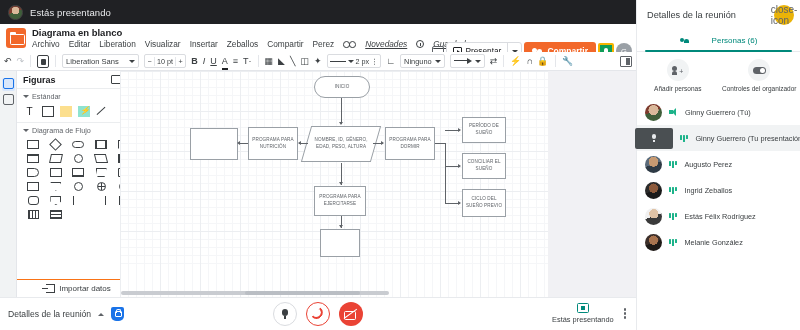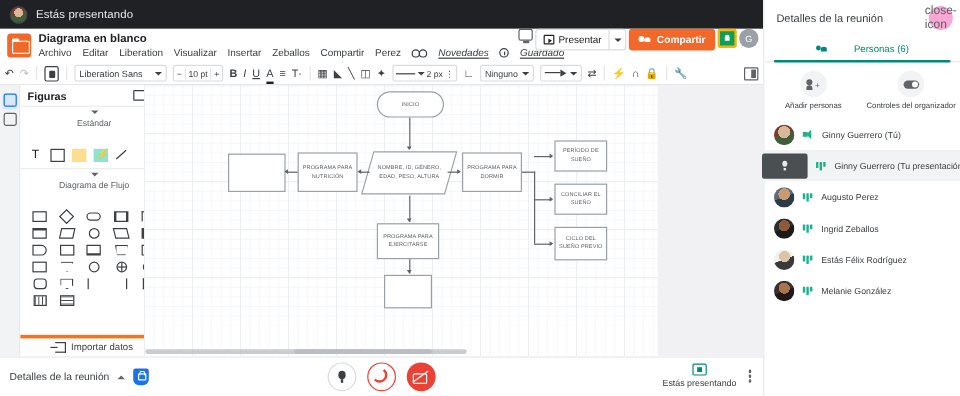--- a/index.html
+++ b/index.html
@@ -49,21 +49,21 @@
   .menubar .mi-link { font-size:8.3px; color:#3c4043; text-decoration:underline;font-style:italic; }
   .glasses { display:inline-block; width:13px; height:7px; position:relative; }
   .glasses::before, .glasses::after{
     content:""; position:absolute; top:0; width:5px; height:5px; border:1.4px solid #3c4043;
     border-radius:50% 50% 45% 45%;
   }
   .glasses::before{ left:0; } .glasses::after{ right:0; }
   .clock-ico{ display:inline-block; width:8px; height:8px; border:1.2px solid #3c4043; border-radius:50%; position:relative; }
   .clock-ico::after{ content:""; position:absolute; left:3px; top:1.5px; width:1px; height:3px; background:#3c4043; }
 
-  .lucid-actions { position:absolute; right:4px; top:0; display:flex; align-items:flex-start; gap:2px; }
+  .lucid-actions { position:absolute; right:4px; top:18px; display:flex; align-items:center; gap:2px; }
   .mon-ico { width:12px; height:10px; border:1.3px solid #5f6368; border-radius:2px; position:relative; }
   .mon-ico::after{ content:""; position:absolute; left:3px; bottom:-3px; width:5px; height:2px; background:#5f6368; }
   .btn-present {
     display:flex; align-items:center; height:18px; border:1px solid #dadce0; border-radius:3px; background:#fff;
   }
   .btn-present .p-main { display:flex; align-items:center; gap:3px; padding:0 6px; font-size:8.3px; color:#202124; }
   .btn-present .p-main .play { width:9px;height:8px;border:1.2px solid #202124;border-radius:1px; position:relative; }
   .btn-present .p-main .play::after{ content:""; position:absolute; left:2.7px; top:1.7px; border-left:3.4px solid #202124; border-top:2.2px solid transparent; border-bottom:2.2px solid transparent;}
   .btn-present .p-caret { width:14px; height:100%; border-left:1px solid #dadce0; display:flex; align-items:center; justify-content:center; }
   .caret-dn { width:0;height:0;border-left:3px solid transparent;border-right:3px solid transparent;border-top:3.6px solid #3c4043; }
@@ -110,35 +110,35 @@
   .shp-ico2 { width:11px;height:11px;margin:1px; border:1.4px solid #5f6368; border-radius:2px; }
 
   .shapes { position:absolute; left:17px; top:71px; width:124px; bottom:33px; background:#fff; border-right:1px solid #e4e6ea; }
   .sh-head { height:17px; display:flex; align-items:center; padding:0 6px; }
   .sh-head .t { font-size:9px; font-weight:bold; color:#202124; }
   .sh-head .ic { margin-left:auto; display:flex; gap:5px; }
   .img-ico { width:10px;height:9px;border:1.2px solid #3c4043;border-radius:1px; }
   .search-ico { width:8px;height:8px;border:1.3px solid #3c4043;border-radius:50%; position:relative; }
   .search-ico::after{ content:""; position:absolute; right:-3px; bottom:-2px; width:4px;height:1.3px;background:#3c4043; transform:rotate(45deg); }
   .sh-sec { border-top:1px solid #ebedef; padding:3px 6px 4px; }
-  .sh-sec-hd { display:flex; align-items:center; gap:3px; font-size:7.2px; color:#5f6368;flex-direction:column; }
+  .sh-sec-hd { display:flex; align-items:center; gap:3px; font-size:7.2px; color:#5f6368; }
   .tri { width:0;height:0;border-left:3px solid transparent;border-right:3px solid transparent;border-top:3.6px solid #5f6368; }
   .sh-x { margin-left:auto; font-size:8px; color:#5f6368; }
   .sh-row { display:flex; gap:5px; margin-top:4px; align-items:center; }
   .sh-row .it { width:13px;height:13px; display:flex;align-items:center;justify-content:center; font-size:10px; color:#202124; }
   .sq-out{ width:12px;height:11px;border:1.3px solid #3c4043; }
   .note-y{ width:12px;height:11px;background:#fcdf8e; }
   .bolt-t{ width:12px;height:11px;background:#8fe3d0; position:relative; }
   .bolt-t::after{ content:"\26A1"; position:absolute; left:2.5px; top:0px; font-size:8px; color:#0b8f73; }
   .pen{ width:12px;height:11px; position:relative; }
   .pen::after{ content:""; position:absolute; left:1px; top:8px; width:11px;height:1.3px;background:#3c4043; transform:rotate(-42deg); transform-origin:left; }
   .grid-shapes { display:grid; grid-template-columns:repeat(5,1fr); gap:3px 2px; margin-top:4px; }
   .gs { height:11px; display:flex; align-items:center; justify-content:center; }
   .gs i { display:block; border:1.2px solid #3c4043; background:#fff; }
-  .import-bar { position:absolute; left:0; right:0; bottom:0; height:18px; border-top:3px solid #f97316; display:flex; align-items:center; justify-content:center; gap:4px; font-size:8px; color:#3c4043; }
+  .import-bar { position:absolute; left:0; right:0; bottom:0; height:18px; border-top:1px solid #f97316; display:flex; align-items:center; justify-content:center; gap:4px; font-size:8px; color:#3c4043; }
   .imp-ico{ width:9px;height:9px;border:1.2px solid #3c4043;border-left:none; position:relative; }
   .imp-ico::after{ content:""; position:absolute; left:-4px; top:3px; width:6px;height:1.2px;background:#3c4043; }
 
   
   .canvas-wrap { position:absolute; left:120px; top:71px; right:0; bottom:33px; background:#f1f1f4; overflow:hidden; }
   .canvas-page {
     position:absolute; left:0; top:0; width:428px; height:200px; background:#fff;
     background-image:
       linear-gradient(to right, #eceef1 1px, transparent 1px),
       linear-gradient(to bottom, #eceef1 1px, transparent 1px),
@@ -192,21 +192,21 @@
   .pres-ico { width:12px;height:10px; border:1.4px solid #00897b; border-radius:1.5px; position:relative; }
   .pres-ico::after{ content:""; position:absolute; left:3.3px; top:2.3px; width:3.4px;height:3.4px; background:#00897b; }
   .presenting-chip .t { font-size:7.4px; color:#3c4043; }
   .kebab { display:flex; flex-direction:column; gap:1.7px; }
   .kebab i { width:2.3px;height:2.3px;border-radius:50%;background:#5f6368; display:block; }
 
   
   .panel { position:absolute; right:0; top:0; width:164px; height:330px; background:#fff; border-left:1px solid #e8eaed; }
   .pnl-head { height:30px; display:flex; align-items:center; padding:0 6px 0 10px; }
   .pnl-head .t { font-size:9.2px; color:#3c4043; }
-  .pnl-close { margin-left:auto; width:20px;height:20px;border-radius:50%; background:#f9a8d4; display:flex;align-items:center;justify-content:center; font-size:10px; color:#5f6368; }
+  .pnl-close { margin-left:auto; width:20px;height:20px;border-radius:50%; background:#eab308; display:flex;align-items:center;justify-content:center; font-size:10px; color:#5f6368; }
   .tabs { display:flex; height:22px; border-bottom:1px solid #e8eaed; }
   .tab { flex:1; display:flex; align-items:center; justify-content:center; gap:22px; font-size:8px; color:#5f6368; position:relative; }
   .tab.active { color:#00897b; }
   .tab.active::after{ content:""; position:absolute; left:8px; right:8px; bottom:-1px; height:2px; background:#00897b; border-radius:2px; }
   .tab .pico { position:relative; width:10px;height:8px; }
   .tab .pico::before{ content:""; position:absolute; left:0;top:1px;width:4.5px;height:4.5px;border-radius:50%;background:currentColor; }
   .tab .pico::after{ content:""; position:absolute; left:4.5px;top:2.5px;width:5px;height:4px;border-radius:50% 50% 0 0;background:currentColor; }
   .chat-ico{ width:10px;height:8px;border:1.3px solid currentColor;border-radius:1.5px; }
   .pnl-actions { display:flex; padding:7px 0 6px; }
   .pa { flex:1; display:flex; flex-direction:column; align-items:center; gap:4px; }

